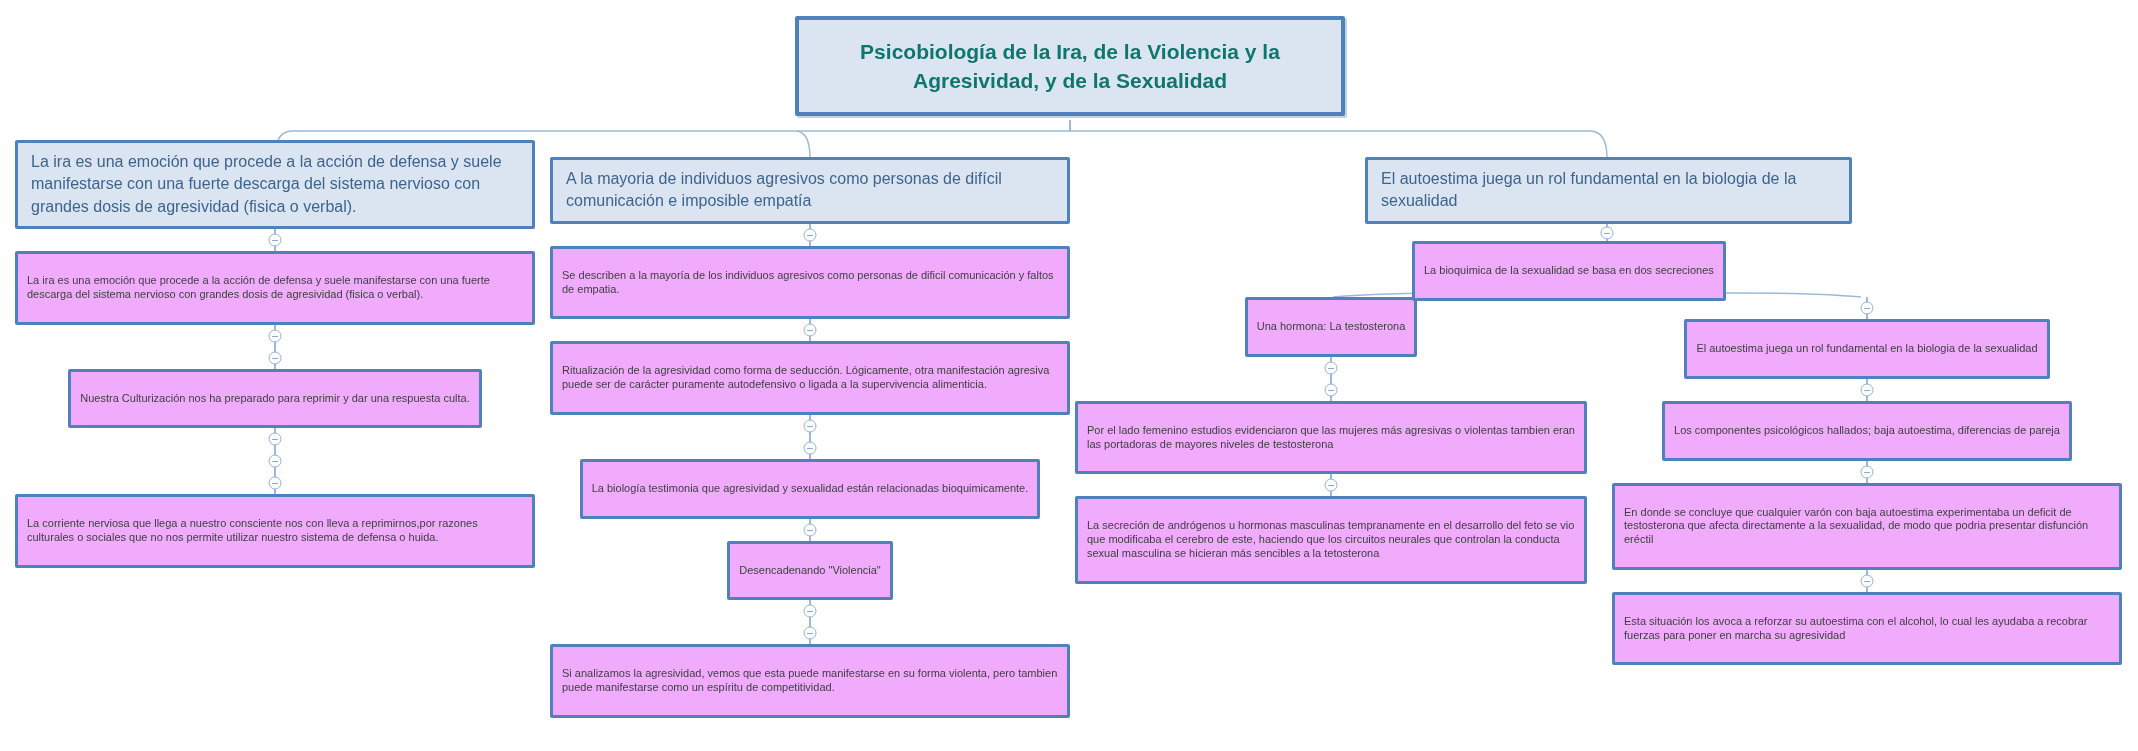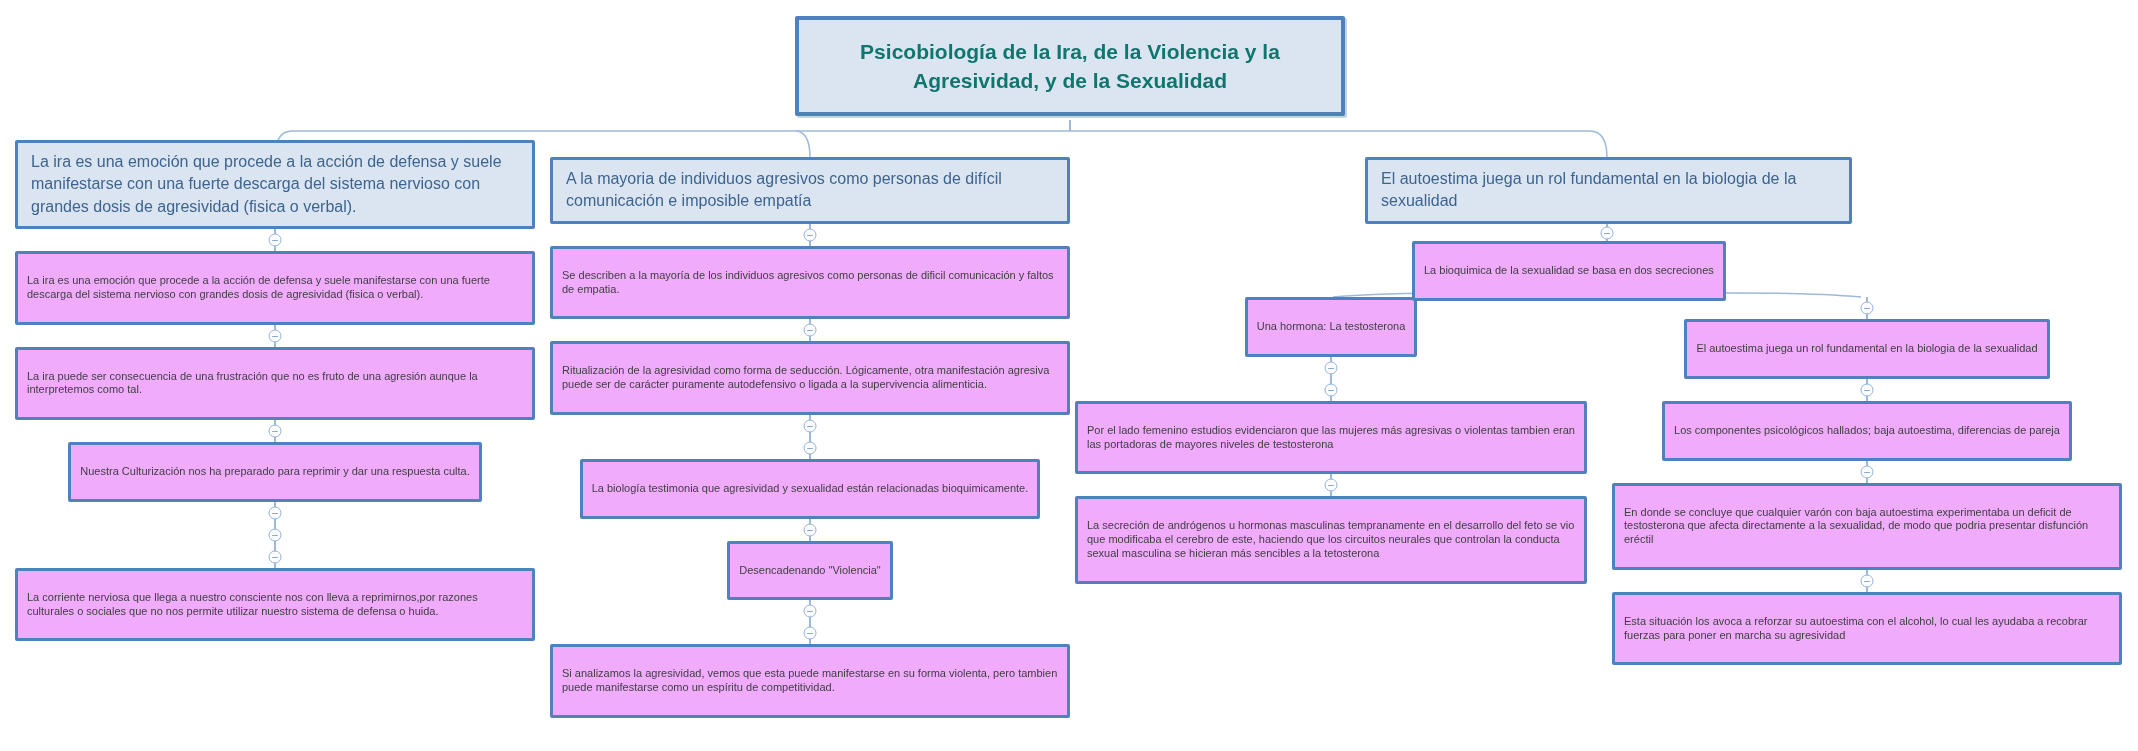--- a/index.html
+++ b/index.html
@@ -49,21 +49,20 @@
 
   <div class="col" style="left:15px;top:140px;width:520px">
     <div class="node header">La ira es una emoción que procede a la acción de defensa y suele manifestarse con una fuerte descarga del sistema nervioso con grandes dosis de agresividad (fisica o verbal).</div>
     <div class="gap">
       <span class="toggle">−</span>
       </div>
     <div class="node">La ira es una emoción que procede a la acción de defensa y suele manifestarse con una fuerte descarga del sistema nervioso con grandes dosis de agresividad (fisica o verbal).</div>
     <div class="gap">
       <span class="toggle">−</span>
       </div>
-    <div class="node">La ira puede ser consecuencia de una frustración  que no es fruto de una agresión aunque la interpretemos como tal.</div>
     <div class="gap">
       <span class="toggle">−</span>
       </div>
     <div class="node">Nuestra Culturización nos ha preparado para reprimir y dar una respuesta culta.</div>
     <div class="gap">
       <span class="toggle">−</span>
       </div>
     <div class="gap">
       <span class="toggle">−</span>
       </div>

